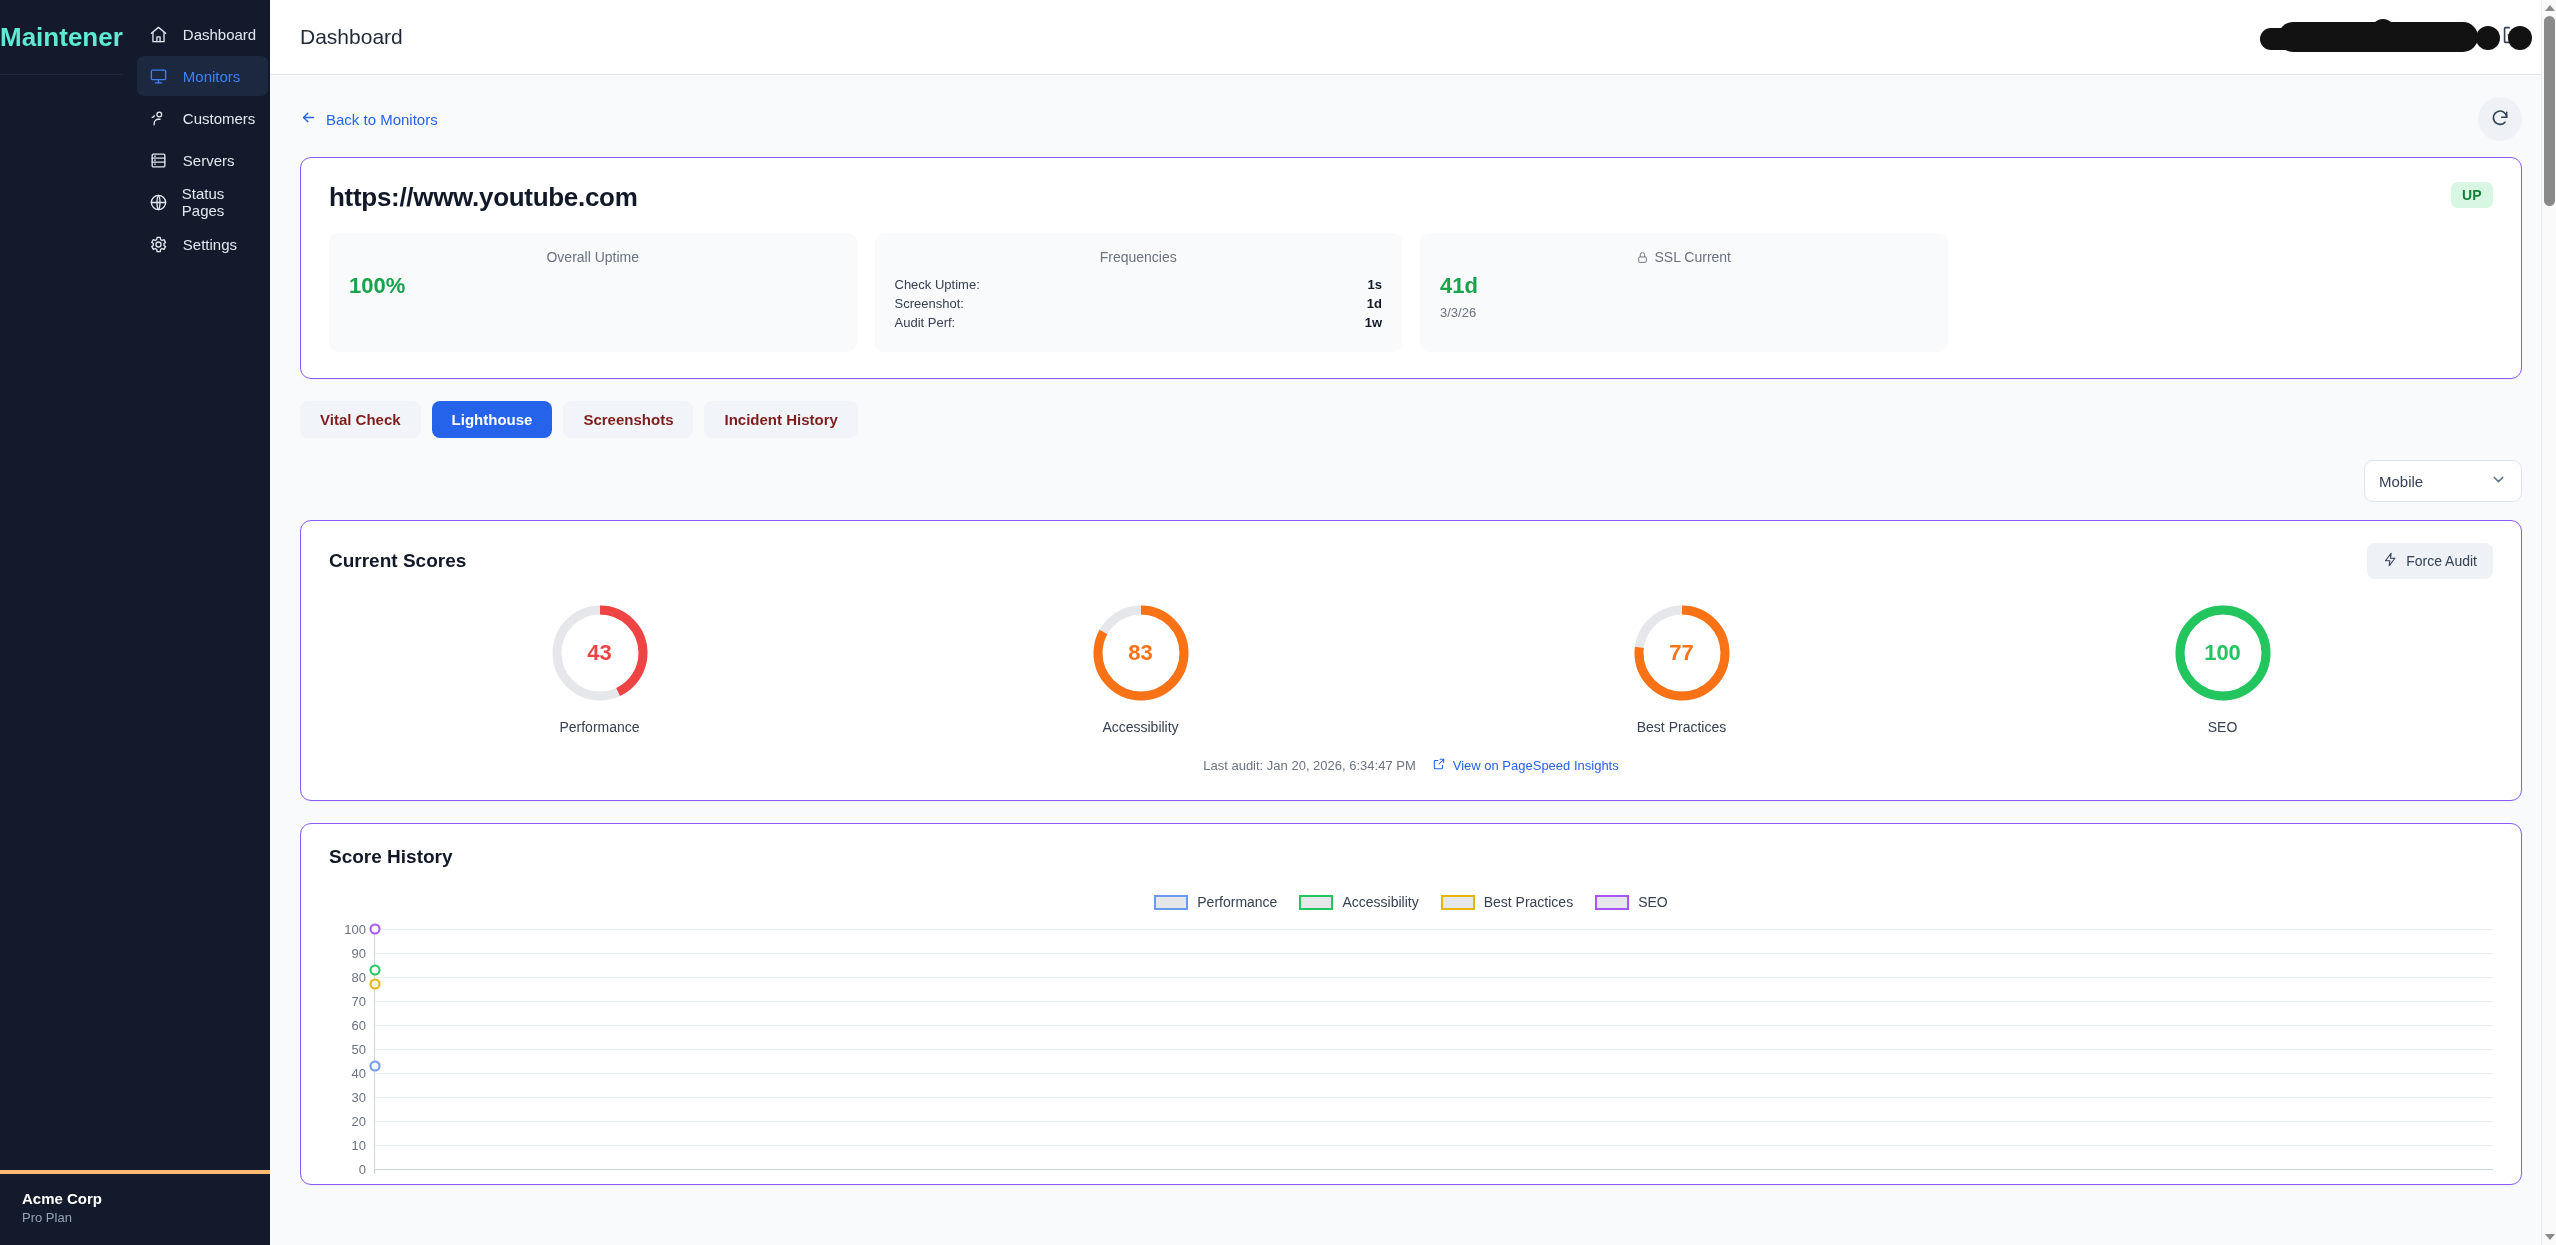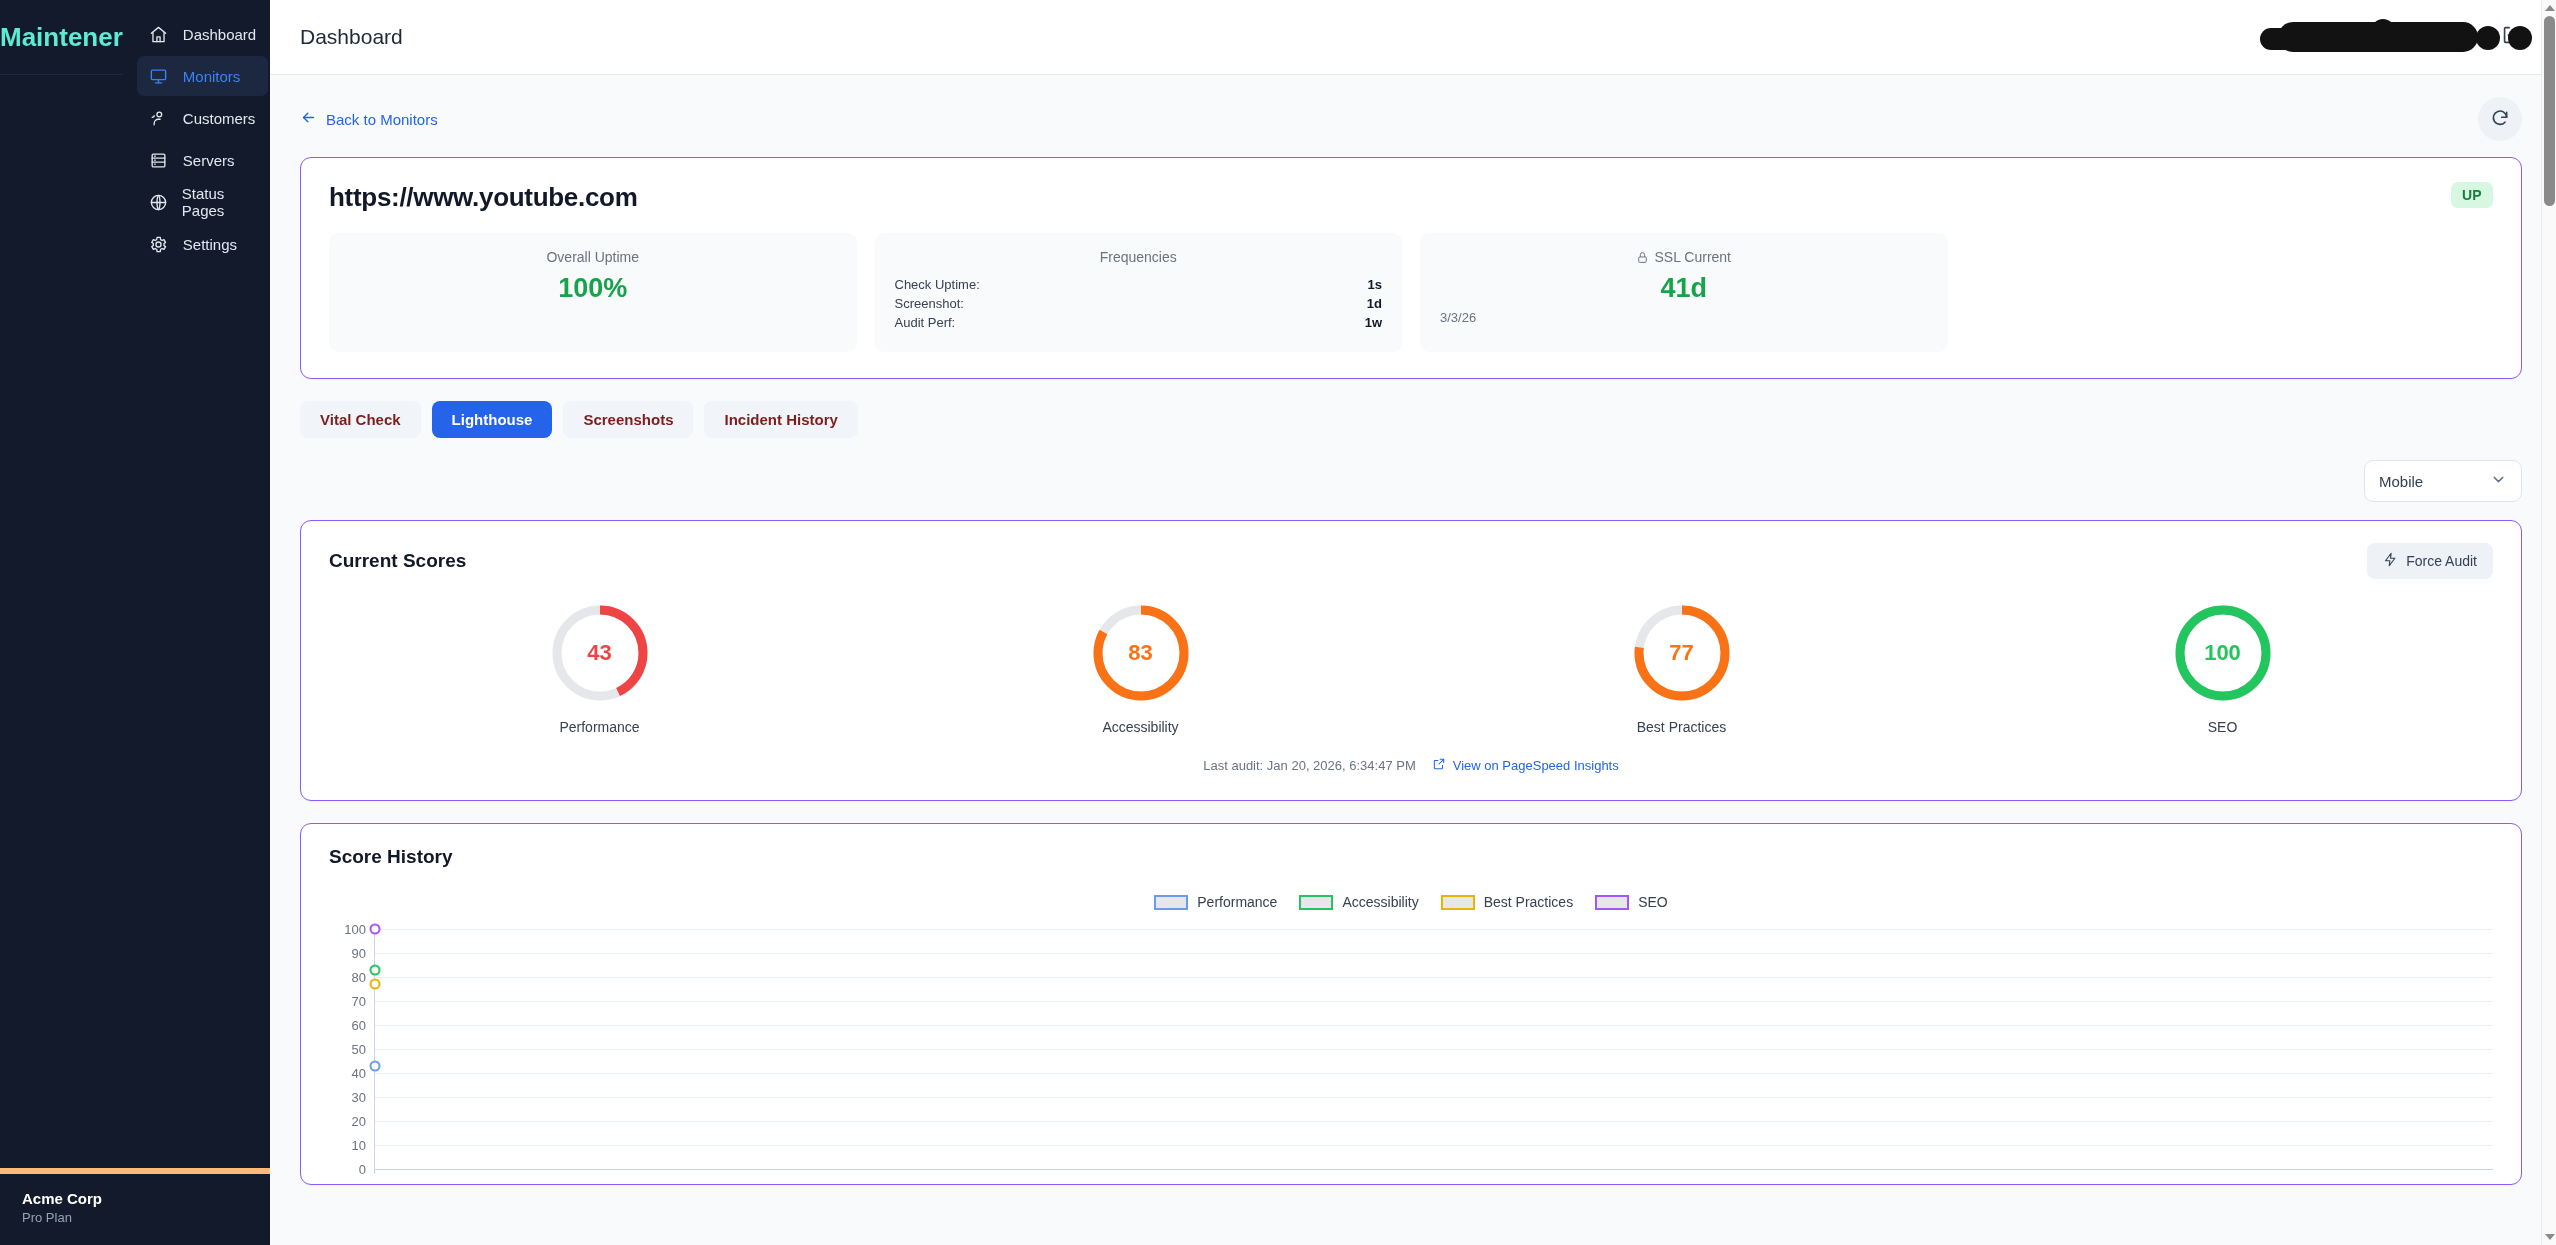--- a/index.html
+++ b/index.html
@@ -28,21 +28,21 @@
     height: 40px; padding: 0 12px; border-radius: 7px;
     color: #e2e8f0; font-size: 15px; cursor: pointer;
   }
   .nav-item.active { background: #1c2740; color: #3b82f6; }
   .nav-item.active .nav-ico { color: #3b82f6; }
   .nav-ico { width: 20px; height: 20px; display: flex; align-items: center; justify-content: center; color: #e2e8f0; }
   .nav-ico svg { width: 19px; height: 19px; stroke: currentColor; fill: none; stroke-width: 1.7; stroke-linecap: round; stroke-linejoin: round; }
 
   .side-footer {
     position: absolute; bottom: 0; left: 0; width: 311px;
-    padding: 16px 22px 20px 22px; border-top: 6px solid #fdba74;
+    padding: 16px 22px 20px 22px; border-top: 4px solid #fdba74;
   }
   .org-name { color: #fff; font-size: 15px; font-weight: bold; }
   .org-plan { color: #94a3b8; font-size: 13px; margin-top: 3px; }
 
   
   .main { flex: 1; height: 1245px; display: flex; flex-direction: column; position: relative; min-width: 0; }
   .topbar {
     height: 75px; background: #fff; border-bottom: 1px solid #e5e7eb;
     display: flex; align-items: center; justify-content: space-between;
     padding: 0 34px 0 30px; flex: 0 0 75px;
@@ -87,21 +87,21 @@
   .monitor-url { font-size: 26px; font-weight: bold; color: #111827; letter-spacing: -0.3px; }
   .badge-up {
     background: #d7f7e2; color: #15803d; font-size: 14px; font-weight: bold;
     padding: 5px 11px; border-radius: 7px; letter-spacing: .3px;
   }
   .stat-grid { display: grid; grid-template-columns: repeat(4, 1fr); gap: 18px; margin-top: 20px; }
   .stat-box { background: #f8fafc; border-radius: 9px; padding: 16px 20px 20px 20px; min-height: 94px; }
   .stat-label { text-align: center; color: #6b7280; font-size: 14px; }
   .stat-label .lock { display: inline-flex; vertical-align: -2px; margin-right: 5px; }
   .stat-label .lock svg { width: 13px; height: 13px; stroke: #6b7280; fill: none; stroke-width: 1.8; }
-  .stat-value { text-align: center; font-size: 27px; font-weight: bold; margin-top: 8px; }
+  .stat-value { font-size: 22px; font-weight: bold; margin-top: 8px; }
   .v-green { color: #16a34a; }
   .v-blue  { color: #2563eb; }
   .stat-sub { text-align: left; color: #6b7280; font-size: 13px; margin-top: 6px; }
   .freq-list { margin-top: 10px; }
   .freq-row { display: flex; justify-content: space-between; font-size: 13px; color: #374151; padding: 2px 0; }
   .freq-row b { color: #111827; }
 
   
   .tabs { display: flex; gap: 11px; margin-bottom: 22px; }
   .tab {

